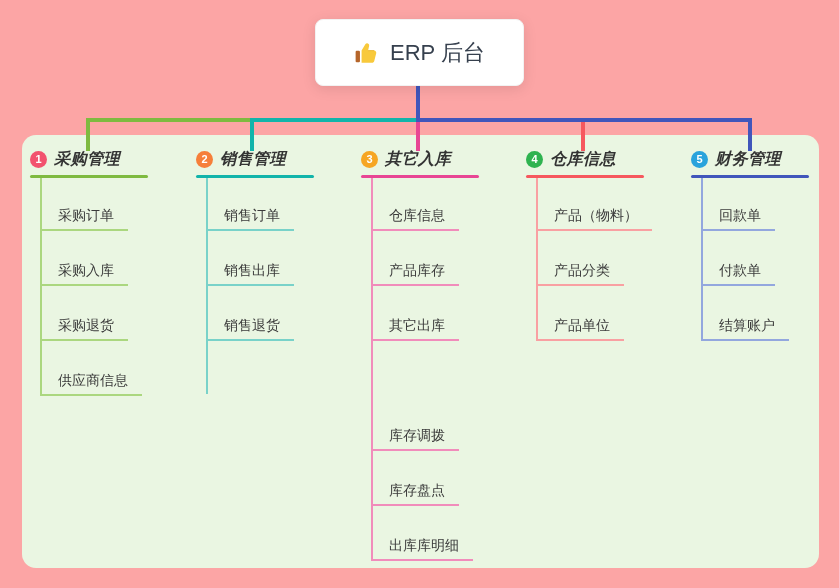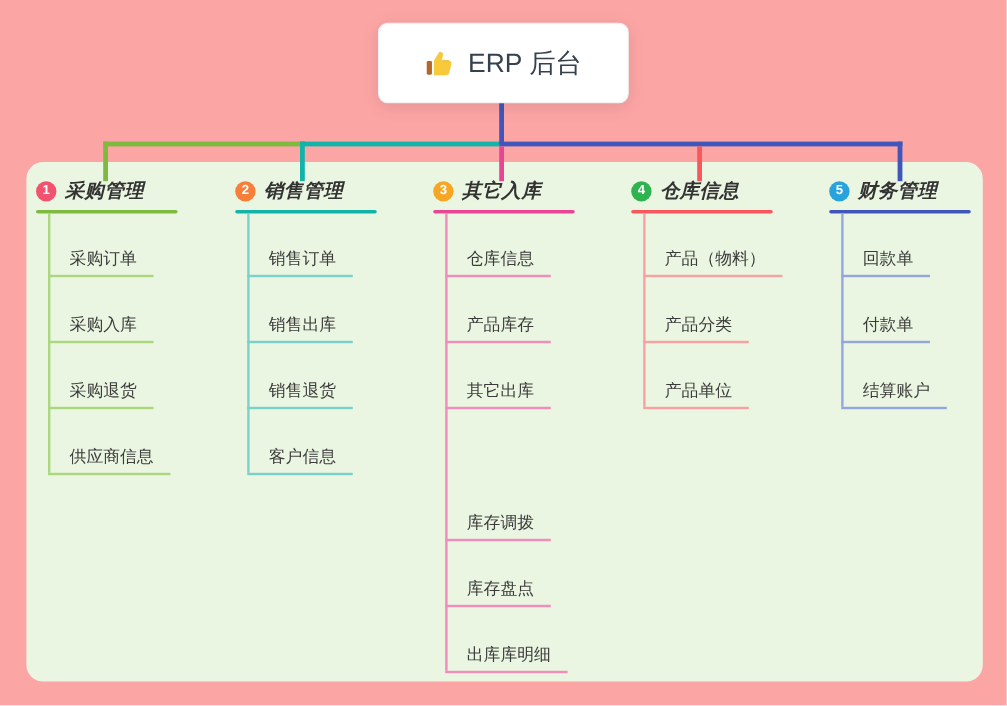--- a/index.html
+++ b/index.html
@@ -79,21 +79,20 @@
   <div class="col" style="left: 196px; --badge: #f67f3a; --line: #12b4aa; --light: #79d2c9;">
     <div class="branch-header">
       <span class="badge">2</span>
       <span class="branch-label">销售管理</span>
     </div>
     <div class="branch-underline"></div>
     <div class="spine" style="height:216px"></div>
     <div class="child c1">销售出库</div>
     <div class="child c0">销售订单</div>
     <div class="child c2">销售退货</div>
-    <div class="child c3">客户信息</div>
   </div>
 
   <div class="col" style="left: 361px; --badge: #f6a623; --line: #e84694; --light: #f18cbb;">
     <div class="branch-header">
       <span class="badge">3</span>
       <span class="branch-label">其它入库</span>
     </div>
     <div class="branch-underline"></div>
     <div class="spine" style="height:381px"></div>
     <div class="child c0">仓库信息</div>

